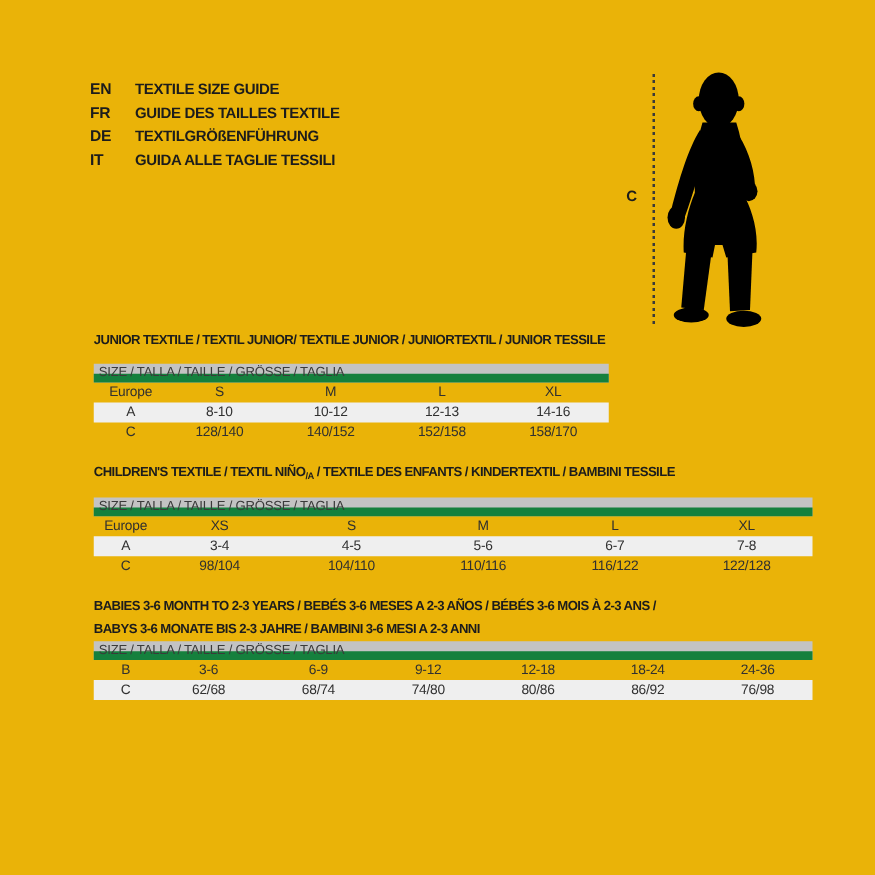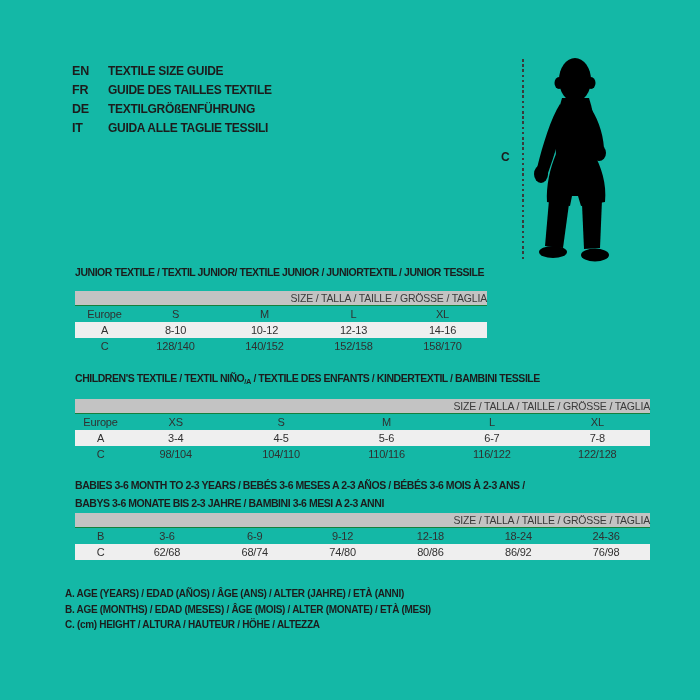--- a/index.html
+++ b/index.html
@@ -3,21 +3,21 @@
 <meta charset="utf-8">
 <style>
   html, body { margin: 0; padding: 0; }
   body {
     width: 700px; height: 700px;
     background: #ffffff;
     font-family: "Liberation Sans", "DejaVu Sans", sans-serif;
     color: #303030;
     overflow: hidden;
   }
-  #canvas { position: relative; width: 700px; height: 700px; background: #14b8a6; }
+  #canvas { position: relative; width: 700px; height: 700px; background: #eab308; }
 
   
   .lang-block { position: absolute; left: 72px; top: 62px; }
   .lang-row { display: flex; height: 19px; line-height: 19px; }
   .lang-code {
     width: 36px; font-size: 12.5px; font-weight: bold; color: #1c1c1c;
     letter-spacing: -0.2px;
   }
   .lang-label {
     font-size: 12px; font-weight: bold; color: #1c1c1c; letter-spacing: -0.3px;
@@ -37,23 +37,23 @@
 
   
   .section { position: absolute; left: 75px; }
   .sec-title {
     font-size: 10.5px; font-weight: bold; color: #1c1c1c;
     letter-spacing: -0.45px; white-space: nowrap; line-height: 13px;
   }
   .sec-title .sub { font-size: 7.5px; vertical-align: -2px; }
   .size-bar {
     height: 15px; line-height: 15px; background: #c3c3c3;
-    border-bottom: 1px solid #15803d;
+    border-bottom: 7px solid #15803d;
     font-size: 10.5px; letter-spacing: -0.2px; color: #3a3a3a;
-    padding-left: 4px; box-sizing: border-box; text-align: right;
+    padding-left: 4px; box-sizing: border-box;
   }
   .t-row { display: grid; height: 16px; line-height: 16px; font-size: 11px; letter-spacing: -0.2px; }
   .t-row.striped { background: #efefef; }
   .t1 .t-row { grid-template-columns: 56px repeat(4, 1fr); }
   .t2 .t-row { grid-template-columns: 48px repeat(5, 1fr); }
   .t3 .t-row { grid-template-columns: 48px repeat(6, 1fr); }
   .cell { text-align: center; overflow: hidden; white-space: nowrap; }
   .cell.label { text-align: center; padding-left: 3px; }
 
   #sec-junior   { top: 266px; width: 412px; }
@@ -193,19 +193,14 @@
         <div class="cell">62/68</div>
         <div class="cell">68/74</div>
         <div class="cell">74/80</div>
         <div class="cell">80/86</div>
         <div class="cell">86/92</div>
         <div class="cell">76/98</div>
       </div>
     </div>
   </div>
 
-  <div class="footnotes">
-    <div class="footnote">A. AGE (YEARS) / EDAD (AÑOS) / ÂGE (ANS) / ALTER (JAHRE) / ETÀ (ANNI)</div>
-    <div class="footnote">B. AGE (MONTHS) / EDAD (MESES) / ÂGE (MOIS) / ALTER (MONATE) / ETÀ (MESI)</div>
-    <div class="footnote">C. (cm) HEIGHT / ALTURA / HAUTEUR / HÖHE / ALTEZZA</div>
-  </div>
 
 </div>
 
 </body></html>

